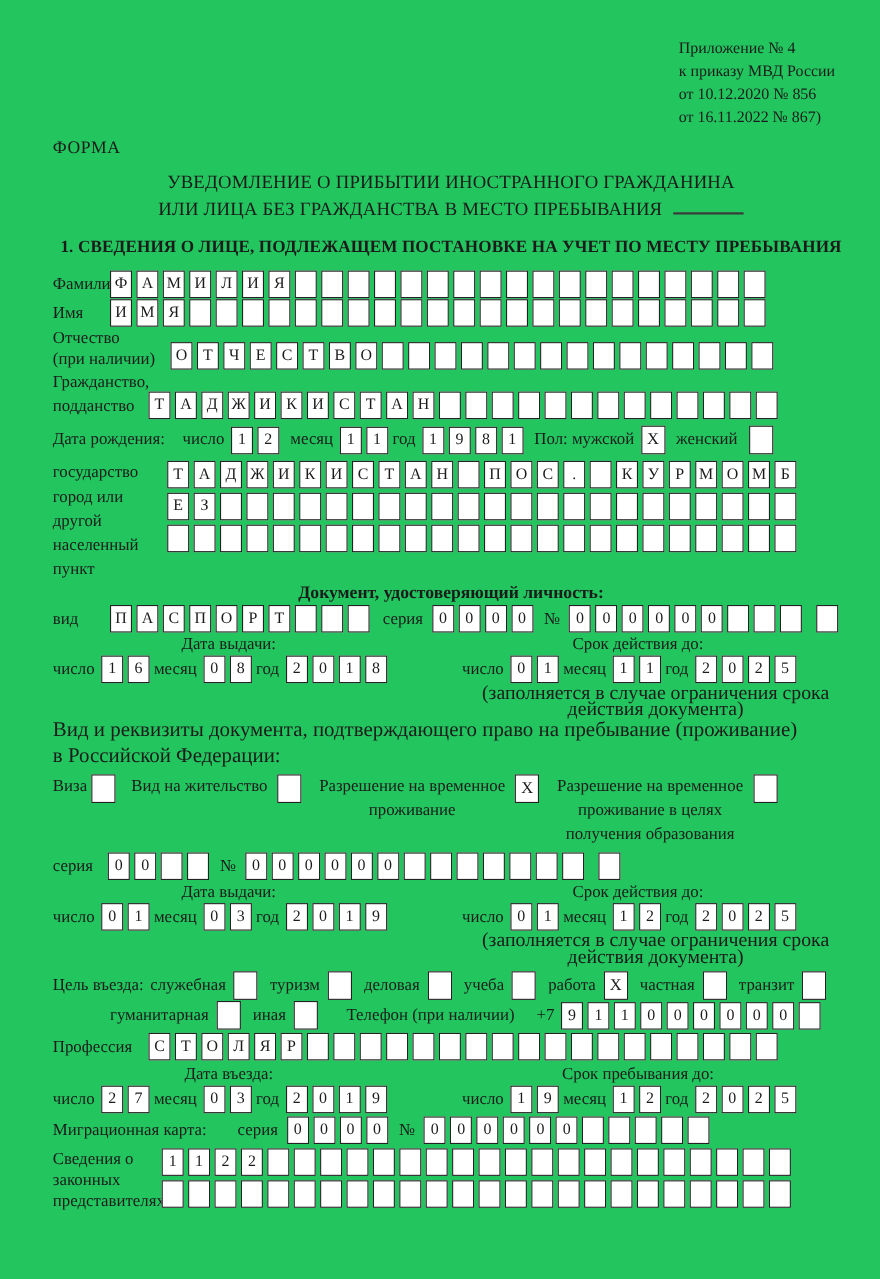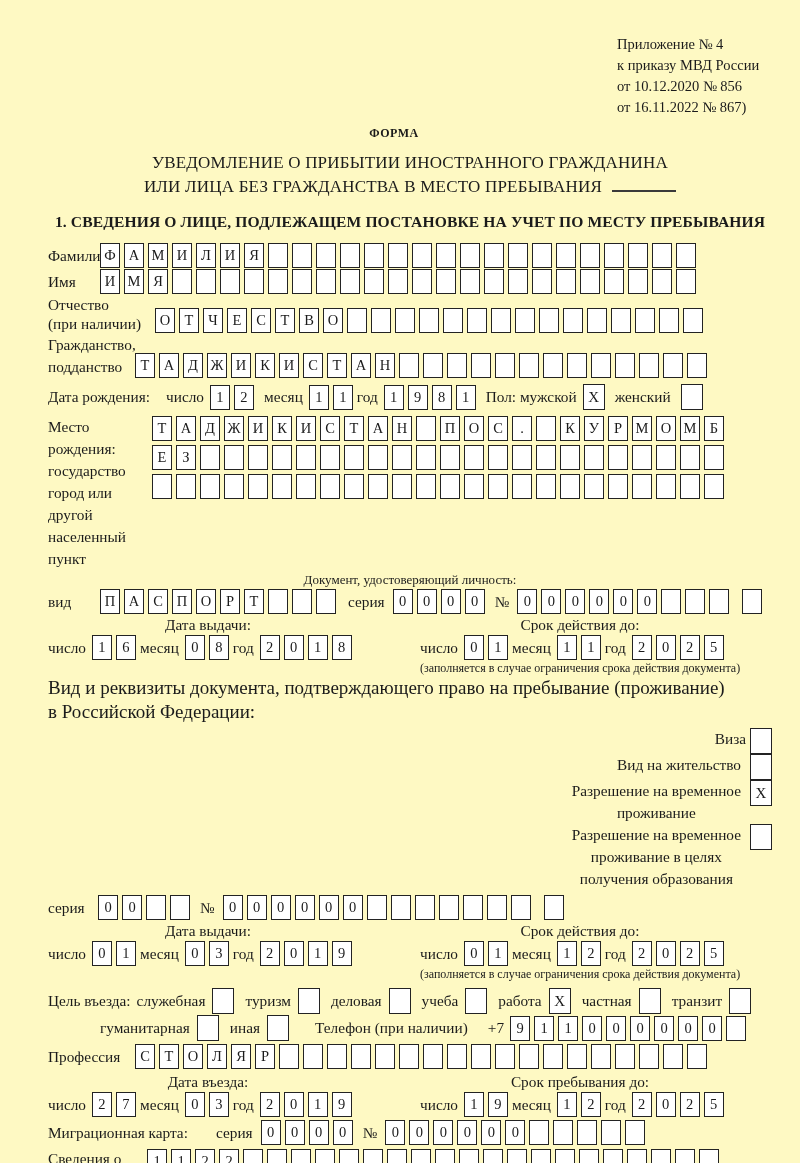--- a/index.html
+++ b/index.html
@@ -1,22 +1,22 @@
 <!DOCTYPE html>
 <html><head>
 <meta charset="utf-8">
 <style>
   html,body{margin:0;padding:0;background:#fff;}
-  .page{width:800px;height:1163px;background:#fef9c3;color:#1b1b1b;
+  .page{width:800px;height:1163px;background:#22c55e;color:#1b1b1b;
         font-family:"Liberation Serif","DejaVu Serif",serif;
         box-sizing:border-box;padding:34px 28px 0 48px;overflow:hidden;position:relative;}
   
   .hdr{margin-left:569px;font-size:14.5px;line-height:21px;}
   .hdr .ed{margin-top:5px;}
-  .forma{font-weight:bold;font-size:12px;text-align:center;padding-right:32px;margin-top:8px;letter-spacing:.5px;}
+  .forma{font-weight:normal;font-size:16px;text-align:left;padding-right:32px;margin-top:8px;letter-spacing:.5px;}
   .title{margin-top:10px;text-align:center;font-weight:normal;font-size:17px;line-height:24px;letter-spacing:.2px;}
   .t-underline{display:inline-block;width:64px;border-bottom:2px solid #3a3a3a;height:14px;margin-left:10px;}
   .sect{margin-top:14px;text-align:center;font-weight:bold;font-size:15.6px;letter-spacing:.1px;white-space:nowrap;}
   
   .frow{display:flex;align-items:center;margin-top:1px;font-size:15.3px;}
   .frow.start{align-items:flex-end;}
   .lbl{flex:0 0 auto;}
   .boxes{display:flex;flex-wrap:nowrap;}
   .cell{display:inline-block;box-sizing:content-box;width:18px;height:23px;border:1.5px solid #232323;
         margin-right:4px;text-align:center;font-size:14.5px;line-height:23px;background:#fff;}
@@ -26,23 +26,23 @@
   .ml6{margin-left:6px}.ml8{margin-left:8px}.ml10{margin-left:10px}.ml14{margin-left:14px}.ml16{margin-left:16px}
   .mr6{margin-right:6px}.mr8{margin-right:8px}
   .two-line{line-height:19px;}
   
   .twocol{display:flex;margin-top:2px;}
   .col-l{width:372px;flex:0 0 auto;}
   .col-r{flex:1;}
   .sublabel{text-align:center;font-size:15.3px;line-height:17px;width:320px;}
   .daterow{display:flex;align-items:center;font-size:15.3px;margin-top:2px;}
   .daterow .w{margin:0 6px 0 0;}
-  .note{font-size:12px;line-height:15px;margin-top:1px;}
+  .note{font-size:18px;line-height:15px;text-align:center;margin-top:1px;}
   
-  .rtypes{display:flex;align-items:flex-end;margin-top:4px;font-size:15.3px;flex-direction:column;}
+  .rtypes{display:flex;align-items:flex-start;margin-top:4px;font-size:15.3px;}
   .rt{display:flex;align-items:flex-start;}
   .rt .rlbl{text-align:center;line-height:22px;}
   .rt .cbox{margin-left:9px;}
   
   .purpose .cbox{margin:0 0 0 7px;}
   .purpose span.pl{margin-left:11px;}
   
   .blk{display:flex;align-items:flex-start;}
   .blk .lblcol{flex:0 0 auto;}
   .blk .rows .boxes{margin-top:4px;}
@@ -215,21 +215,20 @@
         <span class="cell">1</span>
       </span>
     <span class="ml6">Пол: мужской</span>
     <span class="cbox ml6">X</span>
     <span class="ml10">женский</span>
     <span class="cbox ml10"></span>
   </div>
 
   <div class="blk" style="margin-top:6px">
     <div class="lblcol" style="width:104px;font-size:15.3px;line-height:22px">
-      <div>Место рождения:</div>
       <div>государство</div>
       <div>город или другой</div>
       <div>населенный пункт</div>
     </div>
     <div class="rows">
       <div class="boxes">
           <span class="cell">Т</span>
           <span class="cell">А</span>
           <span class="cell">Д</span>
           <span class="cell">Ж</span>
@@ -302,21 +301,21 @@
           <span class="cell"></span>
           <span class="cell"></span>
           <span class="cell"></span>
           <span class="cell"></span>
           <span class="cell"></span>
           <span class="cell"></span>
         </div>
     </div>
   </div>
 
-  <div style="text-align:center;font-weight:normal;font-size:13px;margin-top:2px">Документ, удостоверяющий личность:</div>
+  <div style="text-align:center;font-weight:bold;font-size:16px;margin-top:2px">Документ, удостоверяющий личность:</div>
 
   <div class="frow">
     <span class="lbl" style="width:52px">вид</span>
     <span class="boxes">
         <span class="cell">П</span>
         <span class="cell">А</span>
         <span class="cell">С</span>
         <span class="cell">П</span>
         <span class="cell">О</span>
         <span class="cell">Р</span>

